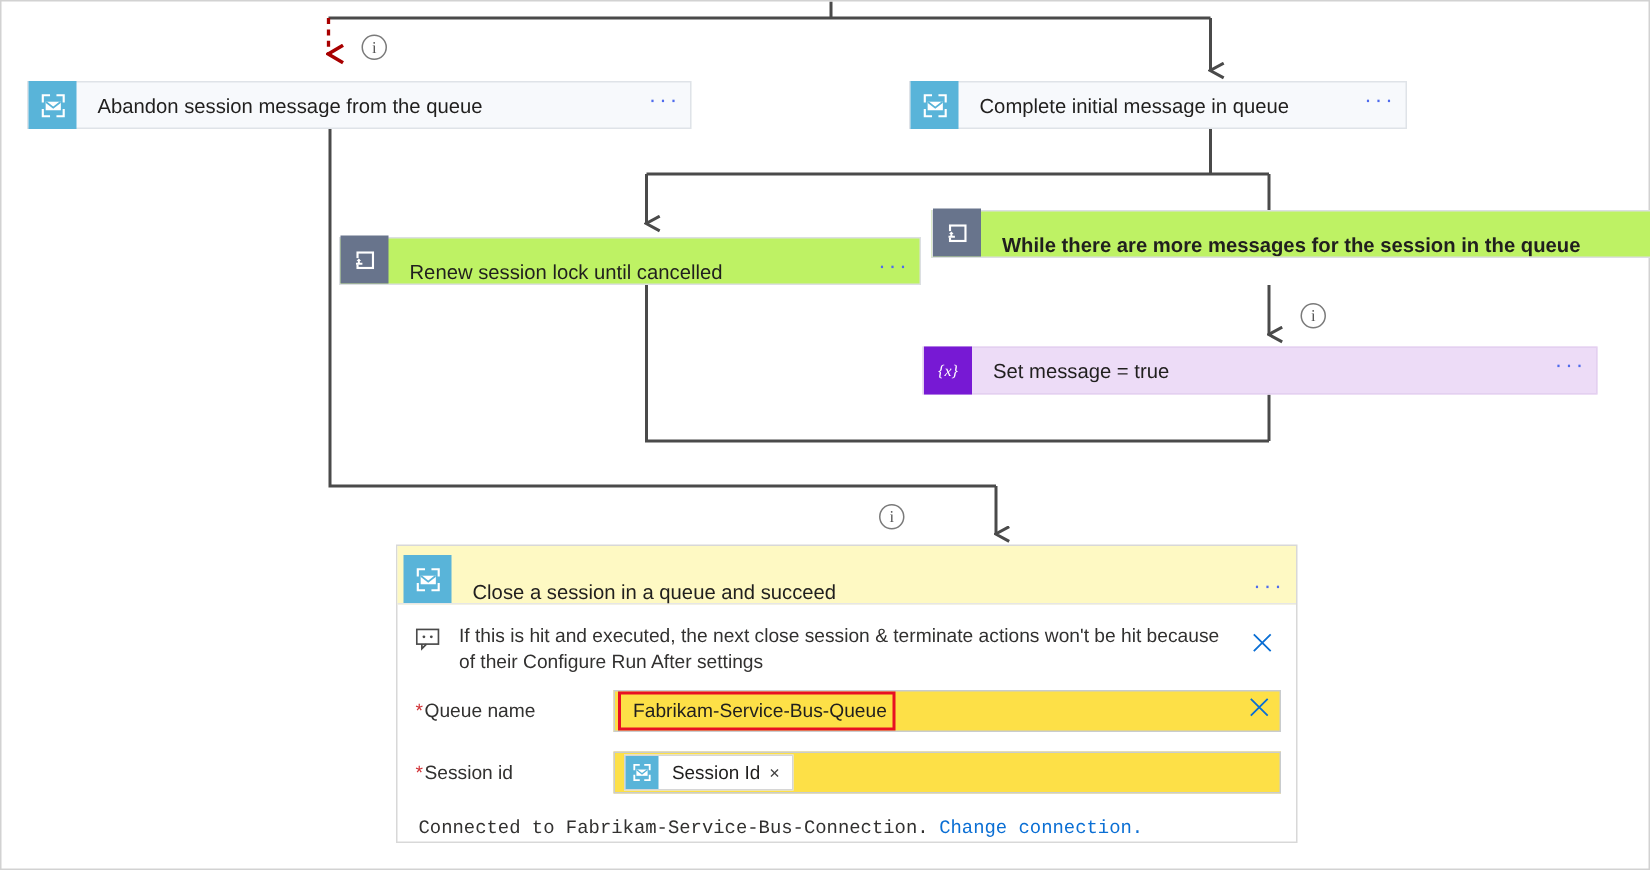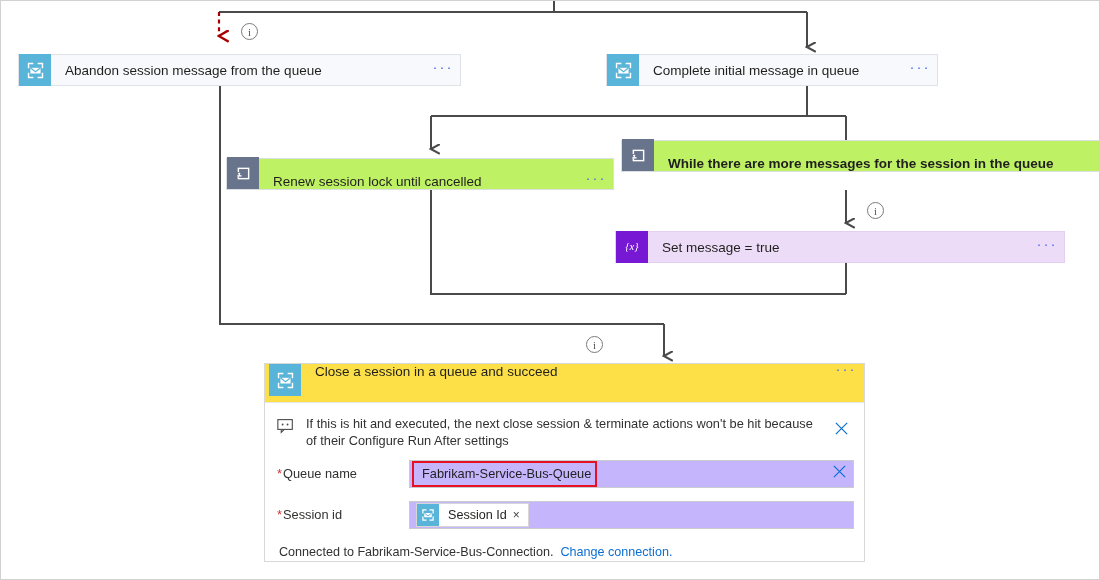--- a/index.html
+++ b/index.html
@@ -74,42 +74,42 @@
   
   #panel{
     position:absolute;
     left:263px;top:362px;
     width:601px;height:199px;
     background:#ffffff;
     border:1px solid #d8d8d8;
     box-sizing:border-box;
   }
   #panel .phead{
-    display:flex;align-items:flex-start;
+    display:flex;align-items:flex-end;
     height:38px;
-    background:#fde047;
+    background:#fef9c3;
     border-bottom:1px solid #e6e6e6;
   }
   #panel .phead .ico{width:32px;height:32px;min-width:32px;margin-left:4px;background:#59b4d9;
     display:flex;align-items:center;justify-content:center;}
   #panel .phead .title{flex:1;font-size:13.5px;color:#201f1e;padding-left:14px;}
   #panel .phead .dots{width:36px;text-align:center;color:#4f6bed;font-size:15px;letter-spacing:2px;line-height:10px;padding-bottom:6px;}
 
   .noterow{display:flex;align-items:flex-start;padding:12px 10px 6px 12px;}
   .noterow .cico{width:20px;min-width:20px;margin-top:3px;}
   .noterow .ntxt{
     flex:1;font-size:12.8px;color:#323130;line-height:17px;padding-left:9px;padding-right:6px;
   }
   .noterow .xbtn{width:26px;min-width:26px;display:flex;align-items:flex-start;justify-content:center;padding-top:6px;}
 
   .frow{display:flex;align-items:center;padding:2px 10px 0 12px;height:33px;}
   .flabel{width:132px;min-width:132px;font-size:12.8px;color:#323130;}
   .flabel .req{color:#d13438;margin-right:1px;}
   .fbox{
-    flex:1;height:28px;border:1px solid #c9ccce;background:#c4b5fd;
+    flex:1;height:28px;border:1px solid #c9ccce;background:#fde047;
     display:flex;align-items:center;box-sizing:border-box;
     position:relative;
   }
   .fbox .val{
     font-size:12.8px;color:#201f1e;padding-left:8px;
   }
   .fbox .clr{
     position:absolute;right:6px;top:3px;
   }
   .hl{
@@ -125,21 +125,21 @@
     height:24px;
     border:1px solid #d6d6d6;
     background:#fff;
     margin-left:6px;
     box-sizing:border-box;
   }
   .token .tico{width:22px;height:22px;background:#59b4d9;display:flex;align-items:center;justify-content:center;margin:0 0 0 0;}
   .token .tlbl{font-size:12.6px;color:#201f1e;padding:0 6px 0 9px;}
   .token .tx{font-size:12px;color:#444;padding-right:8px;cursor:pointer;}
 
-  .connrow{padding:14px 0 0 14px;font-size:12.6px;color:#323130;}
+  .connrow{padding:14px 0 0 14px;font-size:12.6px;color:#323130;font-family:Liberation Mono, monospace;}
   .connrow a{color:#0b6fd4;text-decoration:none;margin-left:7px;}
 </style>
 </head>
 <body>
 
 <div id="canvas">
 
   <svg class="wires" viewBox="0 0 1100 580">
     <defs>
       <marker id="ah" markerWidth="12" markerHeight="11" refX="5.5" refY="9.4" orient="auto" markerUnits="userSpaceOnUse">

